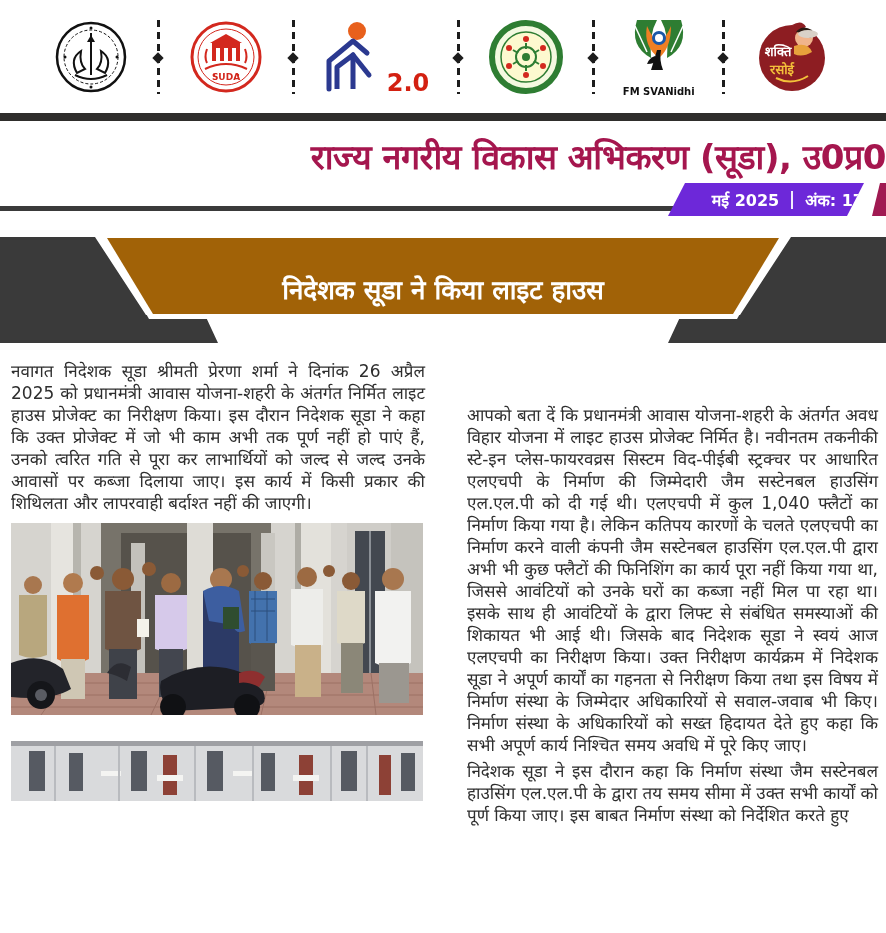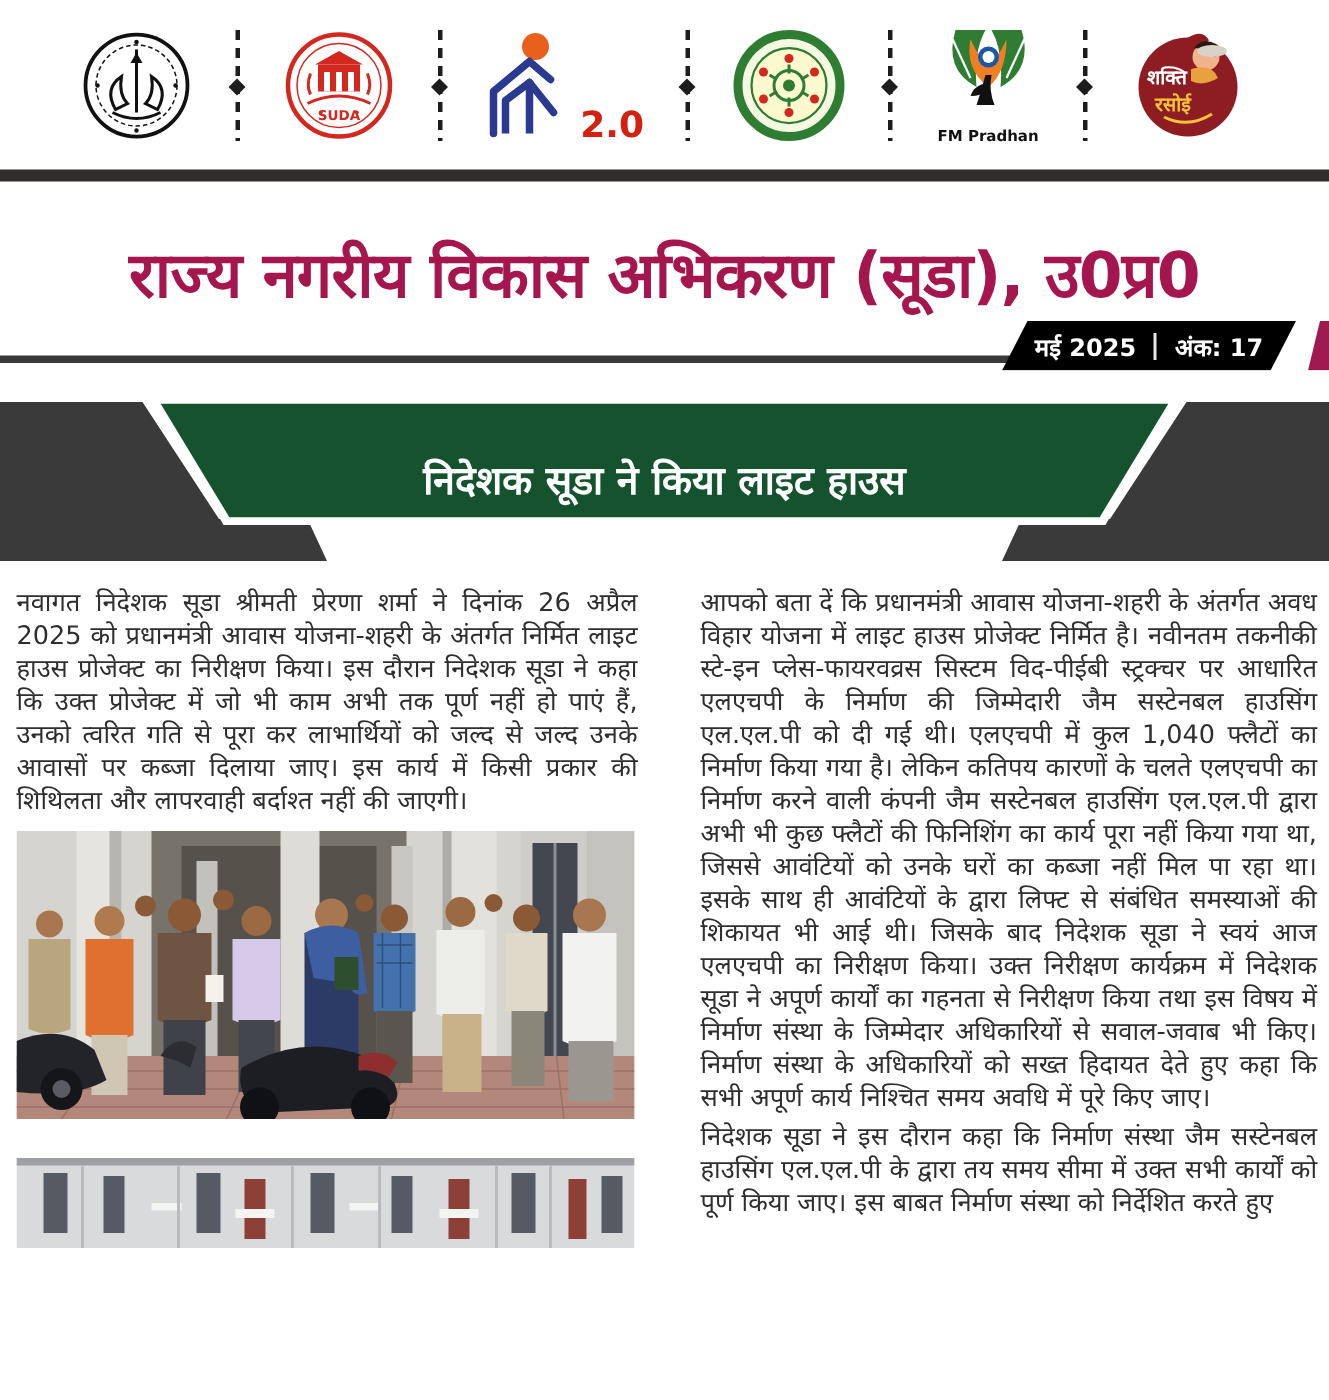--- a/index.html
+++ b/index.html
@@ -20,57 +20,57 @@
   .pmay-text { line-height:1.05; margin-left:4px; }
   .pmay-text .l1 { color:#c2272d; font-size:11px; font-weight:bold; }
   .pmay-text .l2 { color:#c2272d; font-size:12px; font-weight:bold; }
   .pmay-text .l3 { color:#f07f23; font-size:7px; font-weight:bold; }
   .pmay-badge { color:#d32011; font-size:24px; font-weight:800; margin-left:2px; align-self:flex-end; }
   .svanidhi-label { font-size:10px; font-weight:bold; color:#111; margin-top:2px; }
 
   .black-bar { height:8px; background:#2f2e2c; }
 
   
-  .agency-title { margin-top:32px; text-align:center; font-size:42px; font-weight:800;
+  .agency-title { margin-top:12px; text-align:right; font-size:34px; font-weight:800;
                   color:#a5164e; letter-spacing:-0.5px; }
   .big-title { margin-top:2px; text-align:center; font-size:100px; font-weight:800; color:#a8135b;
     text-shadow:
       -3px -3px 0 #fff, 3px -3px 0 #fff, -3px 3px 0 #fff, 3px 3px 0 #fff,
       -4px 0 0 #fff, 4px 0 0 #fff, 0 -4px 0 #fff, 0 4px 0 #fff,
       7px 8px 2px rgba(120,120,120,0.75);
     line-height:1.12; }
 
   
   .ribbon-row { position:relative; height:33px; margin-top:4px; }
   .ribbon-line { position:absolute; left:0; top:23px; width:700px; height:5px; background:#3a3a3a; }
-  .ribbon-main { position:absolute; left:668px; top:0; width:196px; height:33px; background:#000000;
+  .ribbon-main { position:absolute; left:668px; top:0; width:196px; height:33px; background:#6d28d9;
     clip-path:polygon(17px 0, 100% 0, calc(100% - 17px) 100%, 0 100%);
-    display:flex; align-items:center; justify-content:center; gap:12px;
+    display:flex; align-items:center; justify-content:flex-end; gap:12px;
     color:#fff; font-weight:bold; font-size:16px; }
   .ribbon-vsep { width:2px; height:18px; background:#ffffff; opacity:.9; }
   .ribbon-corner { position:absolute; left:872px; top:0; width:14px; height:33px; background:#a01a52;
     clip-path:polygon(8px 0, 100% 0, 100% 100%, 0 100%); }
 
   
   .banner { position:relative; height:117px; margin-top:14px; }
   .band-left, .band-right { position:absolute; inset:0; background:#3a3a3a; }
   .band-left  { clip-path:polygon(0 7px, 95px 7px, 146px 85px, 205px 85px, 218px 113px, 0 113px); }
   .band-right { clip-path:polygon(100% 7px, calc(100% - 95px) 7px, calc(100% - 146px) 85px,
                 calc(100% - 205px) 85px, calc(100% - 218px) 113px, 100% 113px); }
   .plate-outline { position:absolute; inset:0; background:#ffffff;
     clip-path:polygon(101px 3px, 785px 3px, 737px 89px, 149px 89px); }
-  .plate { position:absolute; inset:0; background:#14532d;
+  .plate { position:absolute; inset:0; background:#a16207;
     clip-path:polygon(107px 8px, 779px 8px, 733px 84px, 153px 84px);
     display:flex; flex-direction:column; align-items:center; justify-content:center; padding-top:2px; }
   .plate .hl { color:#fff; font-weight:800; font-size:26px; line-height:34px; text-align:center; }
 
   
   .content { display:flex; gap:42px; padding:13px 8px 0 11px;justify-content:space-between; }
   .col-left  { width:414px; }
-  .col-right { width:411px; }
+  .col-right { width:411px;margin-top:44px; }
   p.body { font-size:17px; line-height:22px; text-align:justify; color:#2e2e2e; }
   .photo { display:block; margin-top:9px; border:0; }
   .photo2 { margin-top:26px; }
 </style>
 </head>
 <body>
 
 <div class="page">
 
   <div class="logos">
@@ -159,21 +159,21 @@
         <g stroke="#fff" stroke-width="1.5">
             <path d="M12 10 l12 26"></path>
             <path d="M60 10 l-12 26"></path>
           </g>
         <path d="M24 10 q-4 20 12 32 q12 -10 12 -32 q-6 14 -12 16 q-6 -2 -12 -16 z" fill="#f07f23"></path>
         <circle cx="36" cy="22" r="7" fill="#1a57a8"></circle>
         <circle cx="36" cy="22" r="4" fill="#fff"></circle>
         <path d="M34 34 q-4 14 -6 20 h12 q-4 -10 -2 -20 z" fill="#111"></path>
         <path d="M32 40 q-6 2 -8 8 q8 0 10 -4 z" fill="#111"></path>
       </svg>
-      <div class="svanidhi-label">FM Pradhan</div>
+      <div class="svanidhi-label">FM SVANidhi</div>
     </div>
 
     <div class="sep"></div>
 
     <div class="logo-cell">
       <svg width="80" height="82" viewBox="0 0 80 82">
         <circle cx="40" cy="42" r="33" fill="#8d1d22"></circle>
         <path d="M40 9 q10 -6 14 2 q-6 3 -14 -2z" fill="#8d1d22"></path>
         <circle cx="52" cy="22" r="9" fill="#f0b48c"></circle>
         <path d="M44 16 q6 -8 16 -2 q2 6 -2 8 q-8 -6 -14 -6z" fill="#2a1a12"></path>

